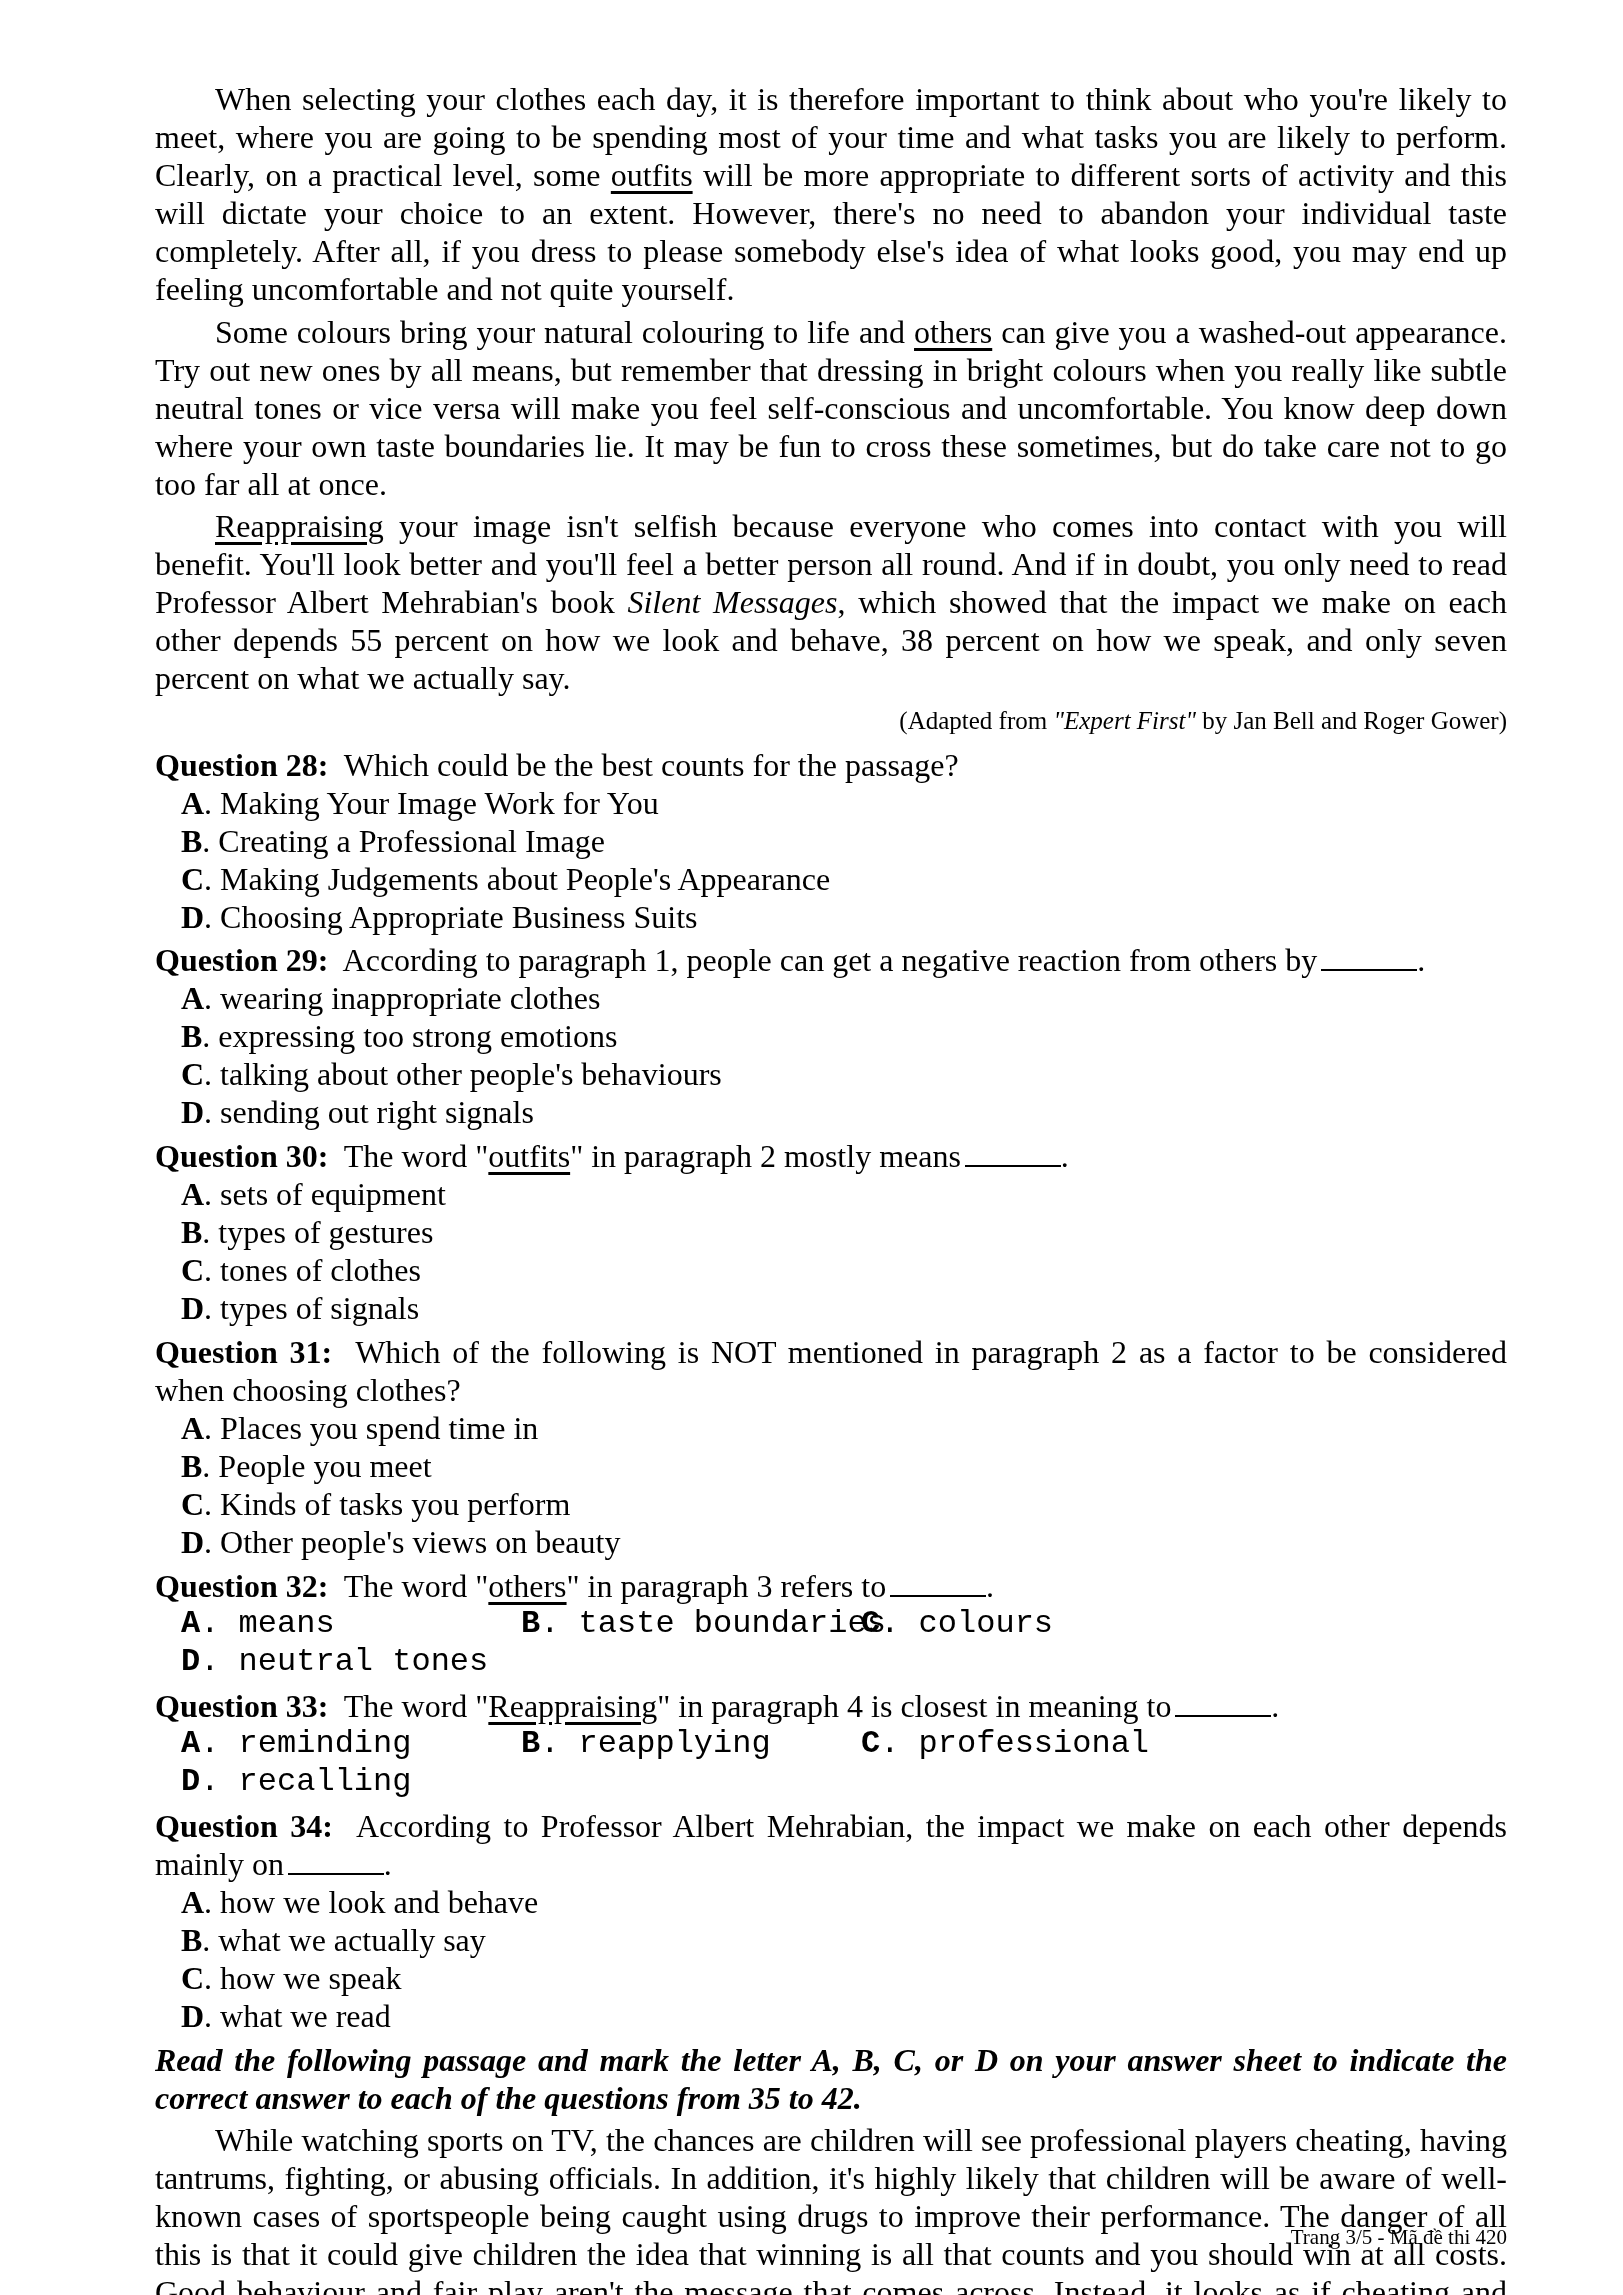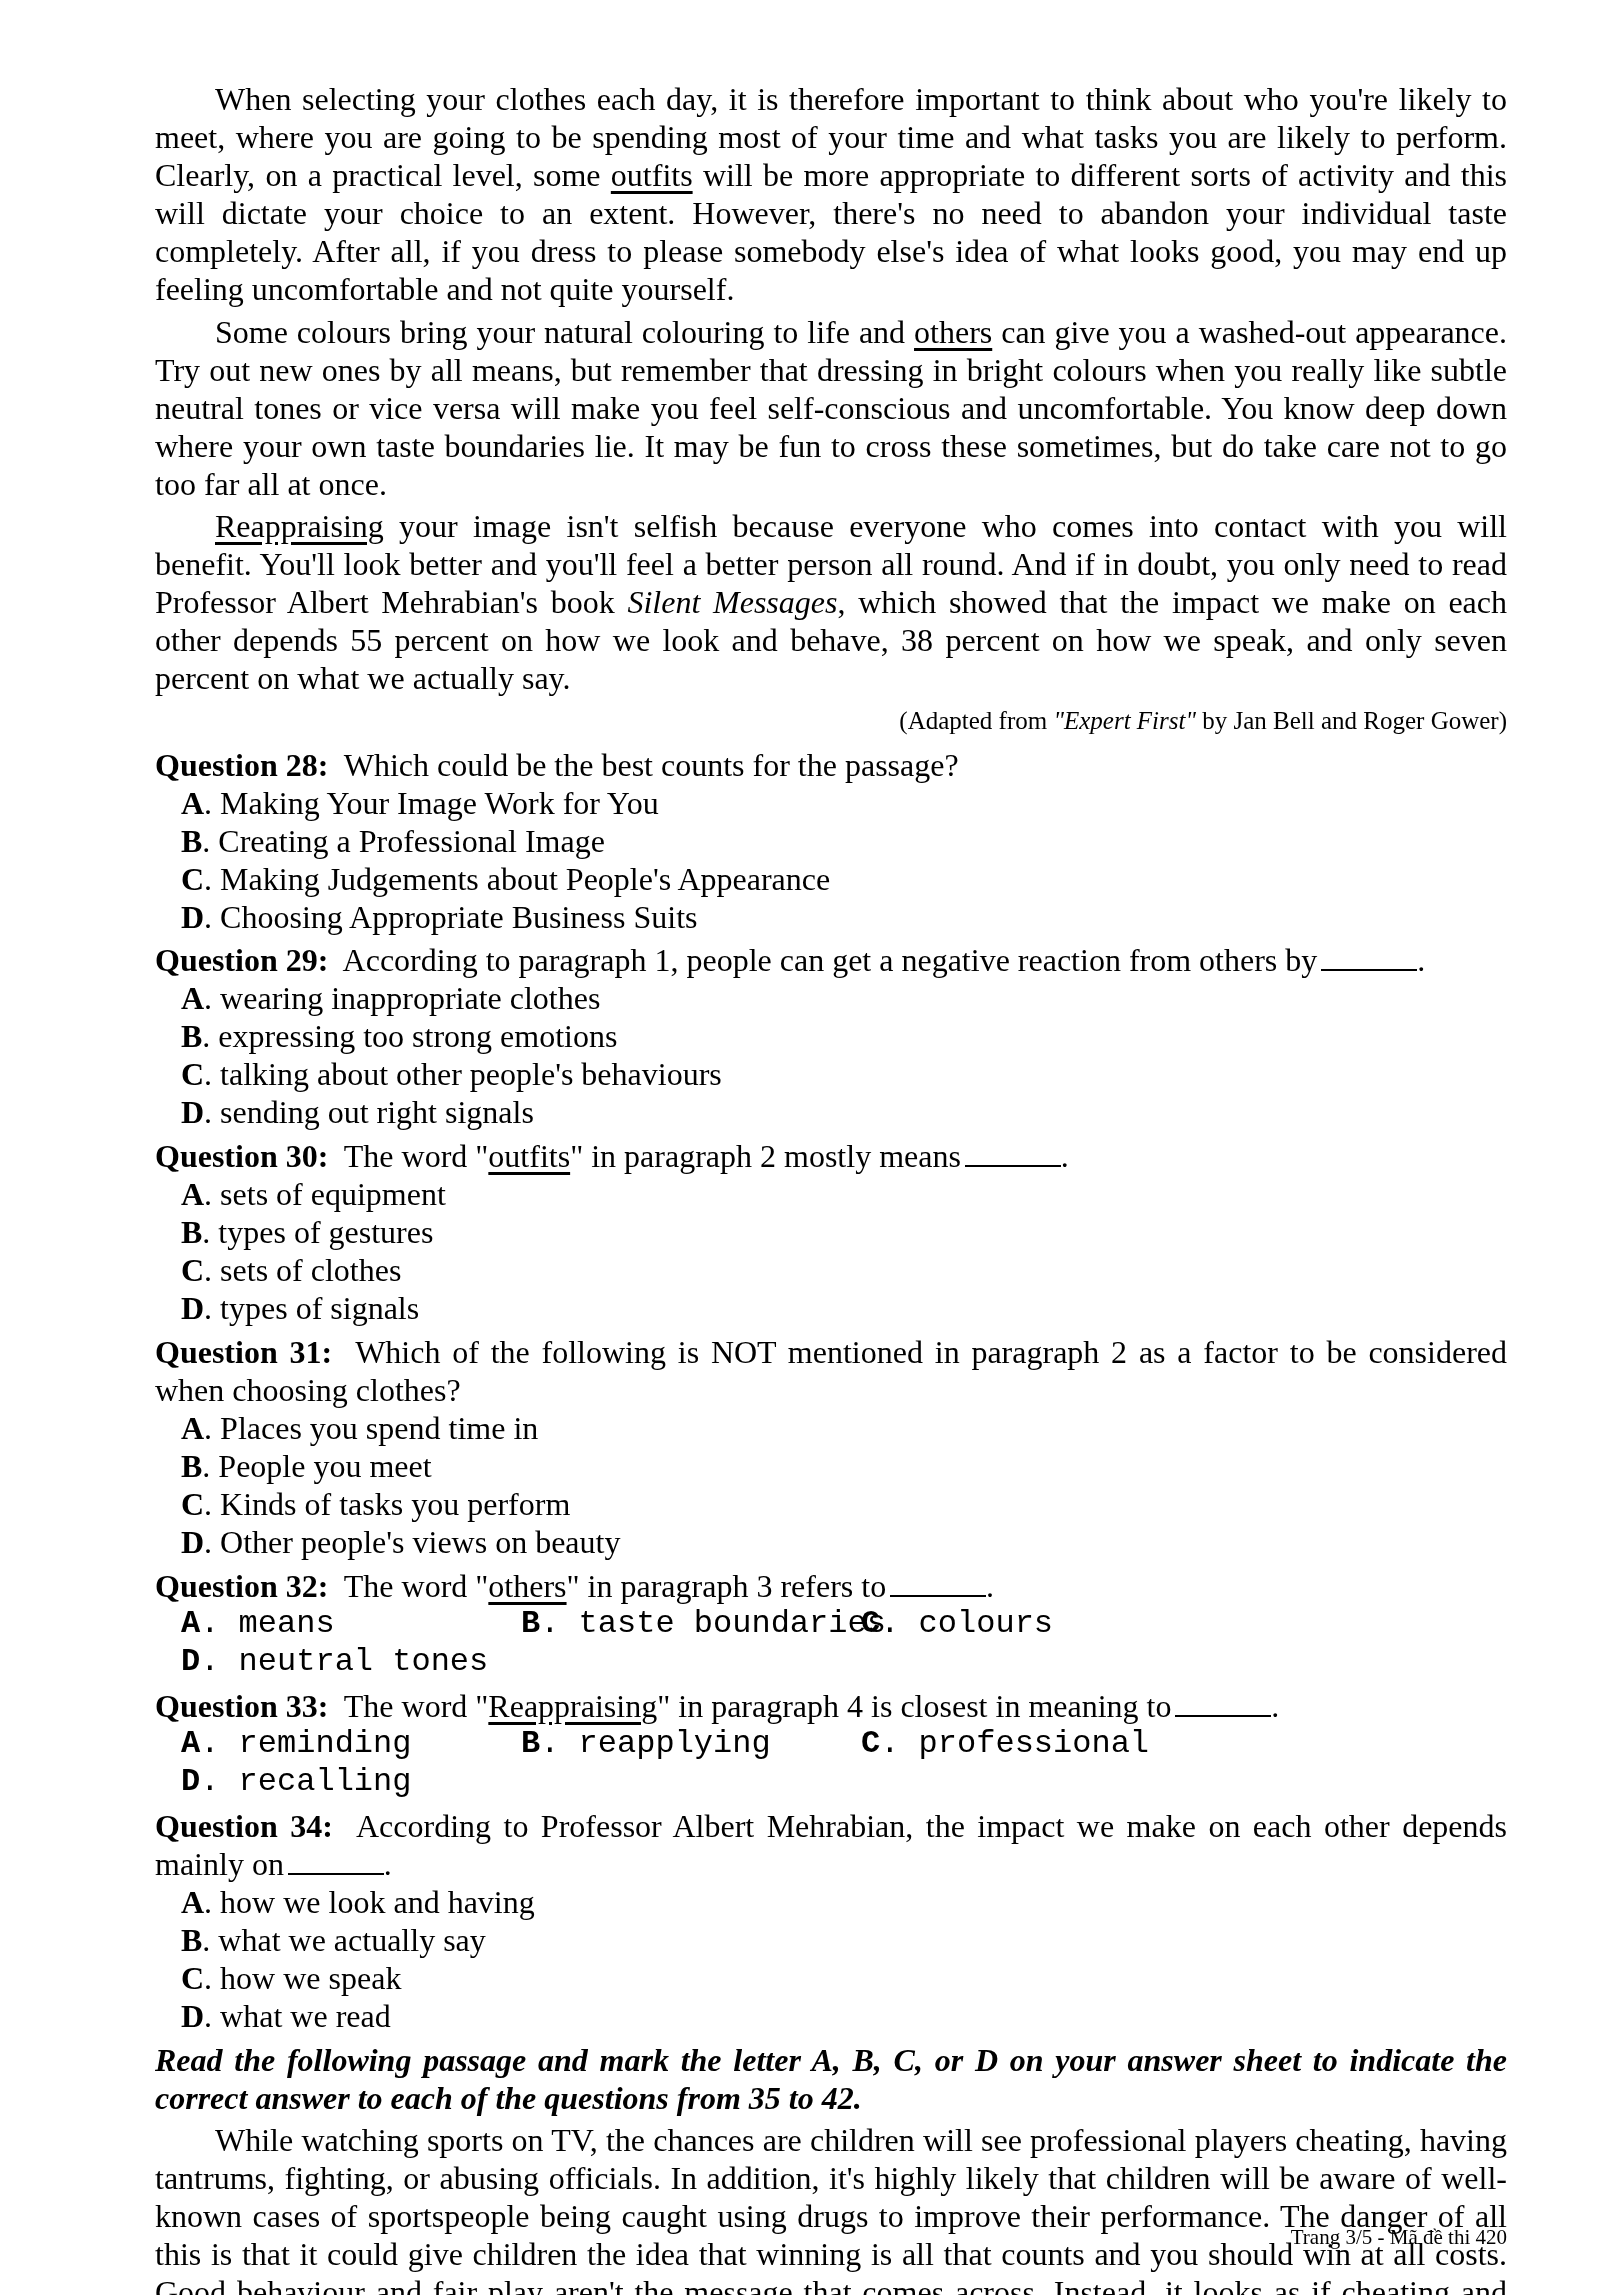--- a/index.html
+++ b/index.html
@@ -64,21 +64,21 @@
       <div class="opt"><span class="opt-letter">C</span>. <span>talking about other people's behaviours</span></div>
       <div class="opt"><span class="opt-letter">D</span>. <span>sending out right signals</span></div>
     </div>
   </div>
 
   <div class="q-block">
     <div class="q q-stem"><span class="q-label">Question 30:</span>&nbsp; <span>The word "</span><span class="u">outfits</span><span>" in paragraph 2 mostly means</span><span class="blank"></span>.</div>
     <div class="opts two">
       <div class="opt"><span class="opt-letter">A</span>. <span>sets of equipment</span></div>
       <div class="opt"><span class="opt-letter">B</span>. <span>types of gestures</span></div>
-      <div class="opt"><span class="opt-letter">C</span>. <span>sets of clothes</span></div>
+      <div class="opt"><span class="opt-letter">C</span>. <span>tones of clothes</span></div>
       <div class="opt"><span class="opt-letter">D</span>. <span>types of signals</span></div>
     </div>
   </div>
 
   <div class="q-block">
     <div class="q q-stem"><span class="q-label">Question 31:</span>&nbsp; <span>Which of the following is NOT mentioned in paragraph 2 as a factor to be considered when choosing clothes?</span></div>
     <div class="opts two">
       <div class="opt"><span class="opt-letter">A</span>. <span>Places you spend time in</span></div>
       <div class="opt"><span class="opt-letter">B</span>. <span>People you meet</span></div>
       <div class="opt"><span class="opt-letter">C</span>. <span>Kinds of tasks you perform</span></div>
@@ -102,21 +102,21 @@
       <div class="opt"><span class="opt-letter">A</span>. <span>reminding</span></div>
       <div class="opt"><span class="opt-letter">B</span>. <span>reapplying</span></div>
       <div class="opt"><span class="opt-letter">C</span>. <span>professional</span></div>
       <div class="opt"><span class="opt-letter">D</span>. <span>recalling</span></div>
     </div>
   </div>
 
   <div class="q-block">
     <div class="q q-stem"><span class="q-label">Question 34:</span>&nbsp; <span>According to Professor Albert Mehrabian, the impact we make on each other depends mainly on</span><span class="blank"></span>.</div>
     <div class="opts two">
-      <div class="opt"><span class="opt-letter">A</span>. <span>how we look and having</span></div>
+      <div class="opt"><span class="opt-letter">A</span>. <span>how we look and behave</span></div>
       <div class="opt"><span class="opt-letter">B</span>. <span>what we actually say</span></div>
       <div class="opt"><span class="opt-letter">C</span>. <span>how we speak</span></div>
       <div class="opt"><span class="opt-letter">D</span>. <span>what we read</span></div>
     </div>
   </div>
 
   <p class="instruction">Read the following passage and mark the letter A, B, C, or D on your answer sheet to indicate the correct answer to each of the questions from 35 to 42.</p>
 
   <p class="para"><span>While watching sports on TV, the chances are children will see professional players cheating, having tantrums, fighting, or abusing officials. In addition, it's highly likely that children will be aware of well-known cases of sportspeople being caught using drugs to improve their performance. The danger of all this is that it could give children the idea that winning is all that counts and you should win at all costs. Good behaviour and fair play aren't the message that comes across. Instead, it looks as if cheating and bad behaviour are reasonable ways of getting what you want. This message is further </span></p>
 

